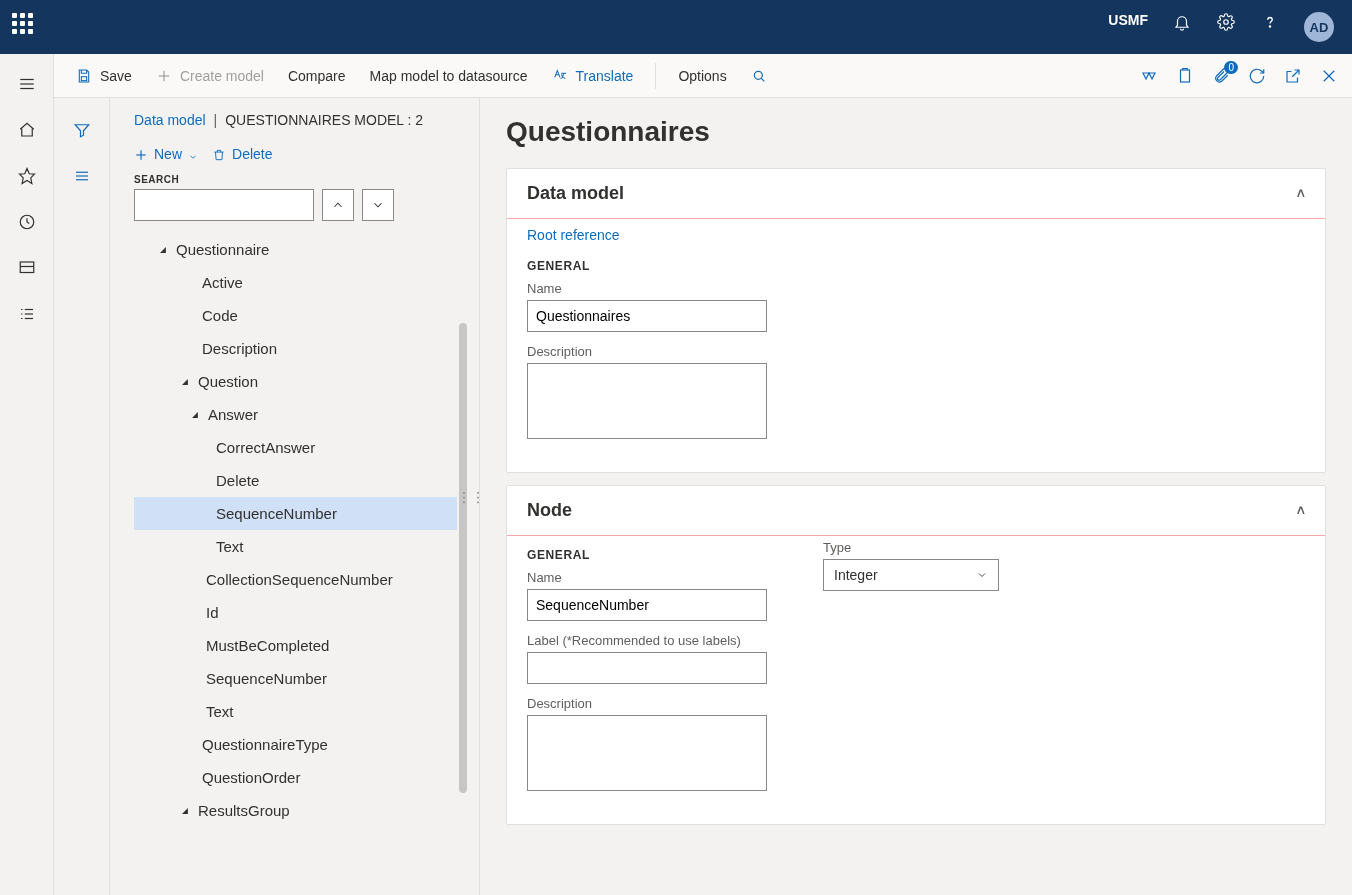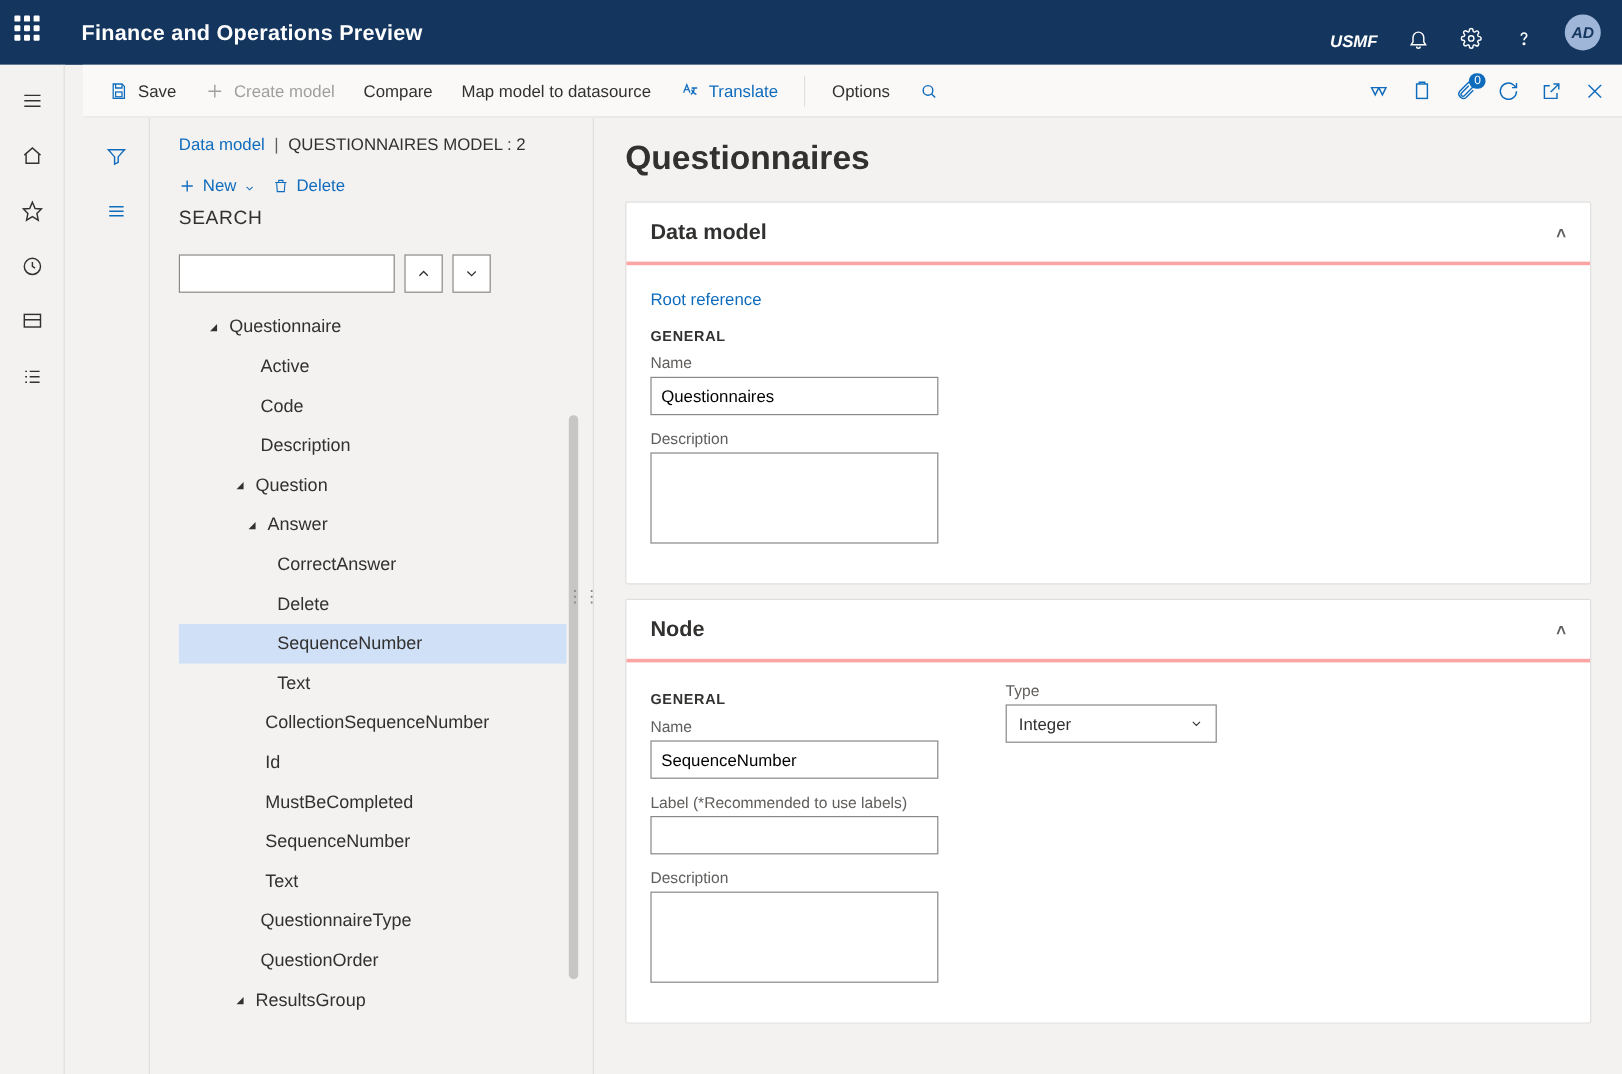--- a/index.html
+++ b/index.html
@@ -9,27 +9,27 @@
   
   .topbar { height: 54px; background: #14355e; display: flex; align-items: center; padding: 0 12px; color: #fff; flex: none; }
   .waffle { width: 28px; height: 28px; display: grid; grid-template-columns: repeat(3, 5px); grid-template-rows: repeat(3, 5px); gap: 3px; margin-right: 28px; cursor: pointer; }
   .waffle div { background: #fff; border-radius: 1px; }
   .app-title { font-size: 18px; font-weight: 600; letter-spacing: .2px; }
   .search-wrap { margin-left: 105px; }
   .search { display: flex; align-items: center; background: #274a74; height: 36px; width: 548px; border-radius: 2px; padding: 0 14px; color: #c8d3e0; }
   .search svg { width: 16px; height: 16px; margin-right: 12px; stroke: #c8d3e0; }
   .search input { background: transparent; border: 0; outline: 0; color: #fff; font-size: 15px; flex: 1; }
   .search input::placeholder { color: #c8d3e0; }
-  .top-right { margin-left: auto; display: flex; align-items: flex-end; gap: 24px; padding-right: 6px; font-style: italic; }
+  .top-right { margin-left: auto; display: flex; align-items: flex-start; gap: 24px; padding-right: 6px; }
   .top-right .company { font-size: 14px; font-weight: 600; }
   .top-icon { width: 20px; height: 20px; cursor: pointer; display:flex; align-items:center; justify-content:center; }
   .avatar { width: 30px; height: 30px; border-radius: 50%; background: #9fb6d8; color: #14355e; font-size: 13px; font-weight:600; display:flex; align-items:center; justify-content:center; }
 
   
-  .lower { display: flex; flex: 1; min-height: 0; gap: 15px; }
+  .lower { display: flex; flex: 1; min-height: 0; }
 
   
   .rail { width: 54px; background: #f3f2f1; border-right: 1px solid #e1dfdd; display: flex; flex-direction: column; align-items: center; gap: 22px; padding-top: 18px; flex: none; }
   .rail-btn { width: 24px; height: 24px; display:flex; align-items:center; justify-content:center; cursor:pointer; color:#323130; }
 
   
   .main { flex: 1; display: flex; flex-direction: column; min-width: 0; }
 
   
   .actionbar { height: 44px; background: #faf9f8; border-bottom: 1px solid #e1dfdd; display:flex; align-items:center; padding: 0 14px; gap: 8px; flex:none; }
@@ -48,40 +48,40 @@
   
   .filterstrip { width: 56px; border-right:1px solid #e1dfdd; background:#f3f2f1; display:flex; flex-direction:column; align-items:center; gap:22px; padding-top:20px; flex:none; }
 
   
   .treepanel { width: 370px; border-right: 1px solid #e1dfdd; background:#f3f2f1; display:flex; flex-direction:column; padding: 14px 12px 0 24px; flex:none; position:relative; }
   .breadcrumb { font-size:14px; display:flex; align-items:center; gap:8px; padding-bottom: 14px; }
   .breadcrumb a { color:#0f6cbd; cursor:pointer; }
   .breadcrumb .sep { color:#605e5c; }
   .tree-toolbar { display:flex; align-items:center; gap:14px; padding: 4px 0 12px; }
   .tbtn { display:flex; align-items:flex-end; gap:6px; color:#0f6cbd; cursor:pointer; background:transparent; border:0; font-size:14px; }
-  .search-label { font-size:16px; font-weight:400; letter-spacing:.5px; color:#323130; margin-bottom:20px; }
+  .search-label { font-size:10px; font-weight:700; letter-spacing:.5px; color:#323130; margin-bottom:4px; }
   .search-row { display:flex; gap:8px; margin-bottom: 12px; }
   .search-row input { width: 180px; height: 32px; border:1px solid #8a8886; padding:0 8px; background:#fff; }
   .sqbtn { width:32px; height:32px; border:1px solid #8a8886; background:#fff; display:flex; align-items:center; justify-content:center; cursor:pointer; }
 
   .tree { flex:1; overflow:hidden; font-size:15px; position:relative; }
   .tree-inner { padding-right: 10px; }
   .node { display:flex; align-items:center; height:33px; cursor:pointer; user-select:none; }
   .node .caret { width:14px; display:inline-flex; justify-content:center; margin-right: 6px; color:#323130; font-size:11px; }
   .node.selected { background:#cfe0f7; }
   .vscroll { position:absolute; right:0; top:90px; width:8px; height:470px; background:#c8c6c4; border-radius:4px; }
   .grip { position:absolute; right:-6px; top:50%; color:#8a8886; font-size:14px; transform:translateY(-50%); }
 
   
   .details { flex:1; overflow:auto; padding: 14px 26px; }
   .details-title { font-size:28px; font-weight:600; margin: 4px 0 20px; }
   .card { background:#fff; border:1px solid #e1dfdd; border-radius:2px; margin-bottom: 12px; }
   .card-head { display:flex; align-items:center; justify-content:space-between; padding: 14px 20px; font-size:18px; font-weight:600; cursor:pointer; }
   .card-head .chev { font-size:14px; color:#605e5c; }
-  .card-body { padding: 12px 20px 18px; border-top:3px solid #fca5a5; }
+  .card-body { padding: 0 20px 18px; border-top:1px solid #fca5a5; }
   .linklike { color:#0f6cbd; cursor:pointer; padding: 8px 0 4px; display:inline-block; }
   .section-label { font-size:12px; font-weight:700; letter-spacing:.6px; margin: 12px 0 8px; }
   .field-label { font-size:13px; color:#605e5c; margin-bottom:4px; }
   .txt { width: 240px; height: 32px; border:1px solid #8a8886; padding:0 8px; font-size:14px; background:#fff; }
   .txtarea { width: 240px; height: 76px; border:1px solid #8a8886; padding:6px 8px; font-size:14px; background:#fff; resize:none; }
   .field { margin-bottom: 12px; }
   .twocol { display:flex; gap: 56px; }
   .select { width: 176px; height: 32px; border:1px solid #8a8886; display:flex; align-items:center; justify-content:space-between; padding:0 10px; background:#fff; cursor:pointer; }
   svg { display:block; }
 </style>
@@ -95,21 +95,20 @@
       <div></div>
         <div></div>
         <div></div>
         <div></div>
         <div></div>
         <div></div>
         <div></div>
         <div></div>
         <div></div>
     </div>
-    <div class="app-title">Finance and Operations Preview</div>
     <div class="top-right">
       <span class="company">USMF</span>
       <span class="top-icon">
         <svg width="18" height="18" viewBox="0 0 24 24" fill="none" stroke="#fff" stroke-width="1.6">
             <path d="M18 16v-5a6 6 0 10-12 0v5l-2 3h16l-2-3z"></path>
             <path d="M10 21a2 2 0 004 0"></path>
           </svg>
       </span>
       <span class="top-icon">
         <svg width="18" height="18" viewBox="0 0 24 24" fill="none" stroke="#fff" stroke-width="1.6">

